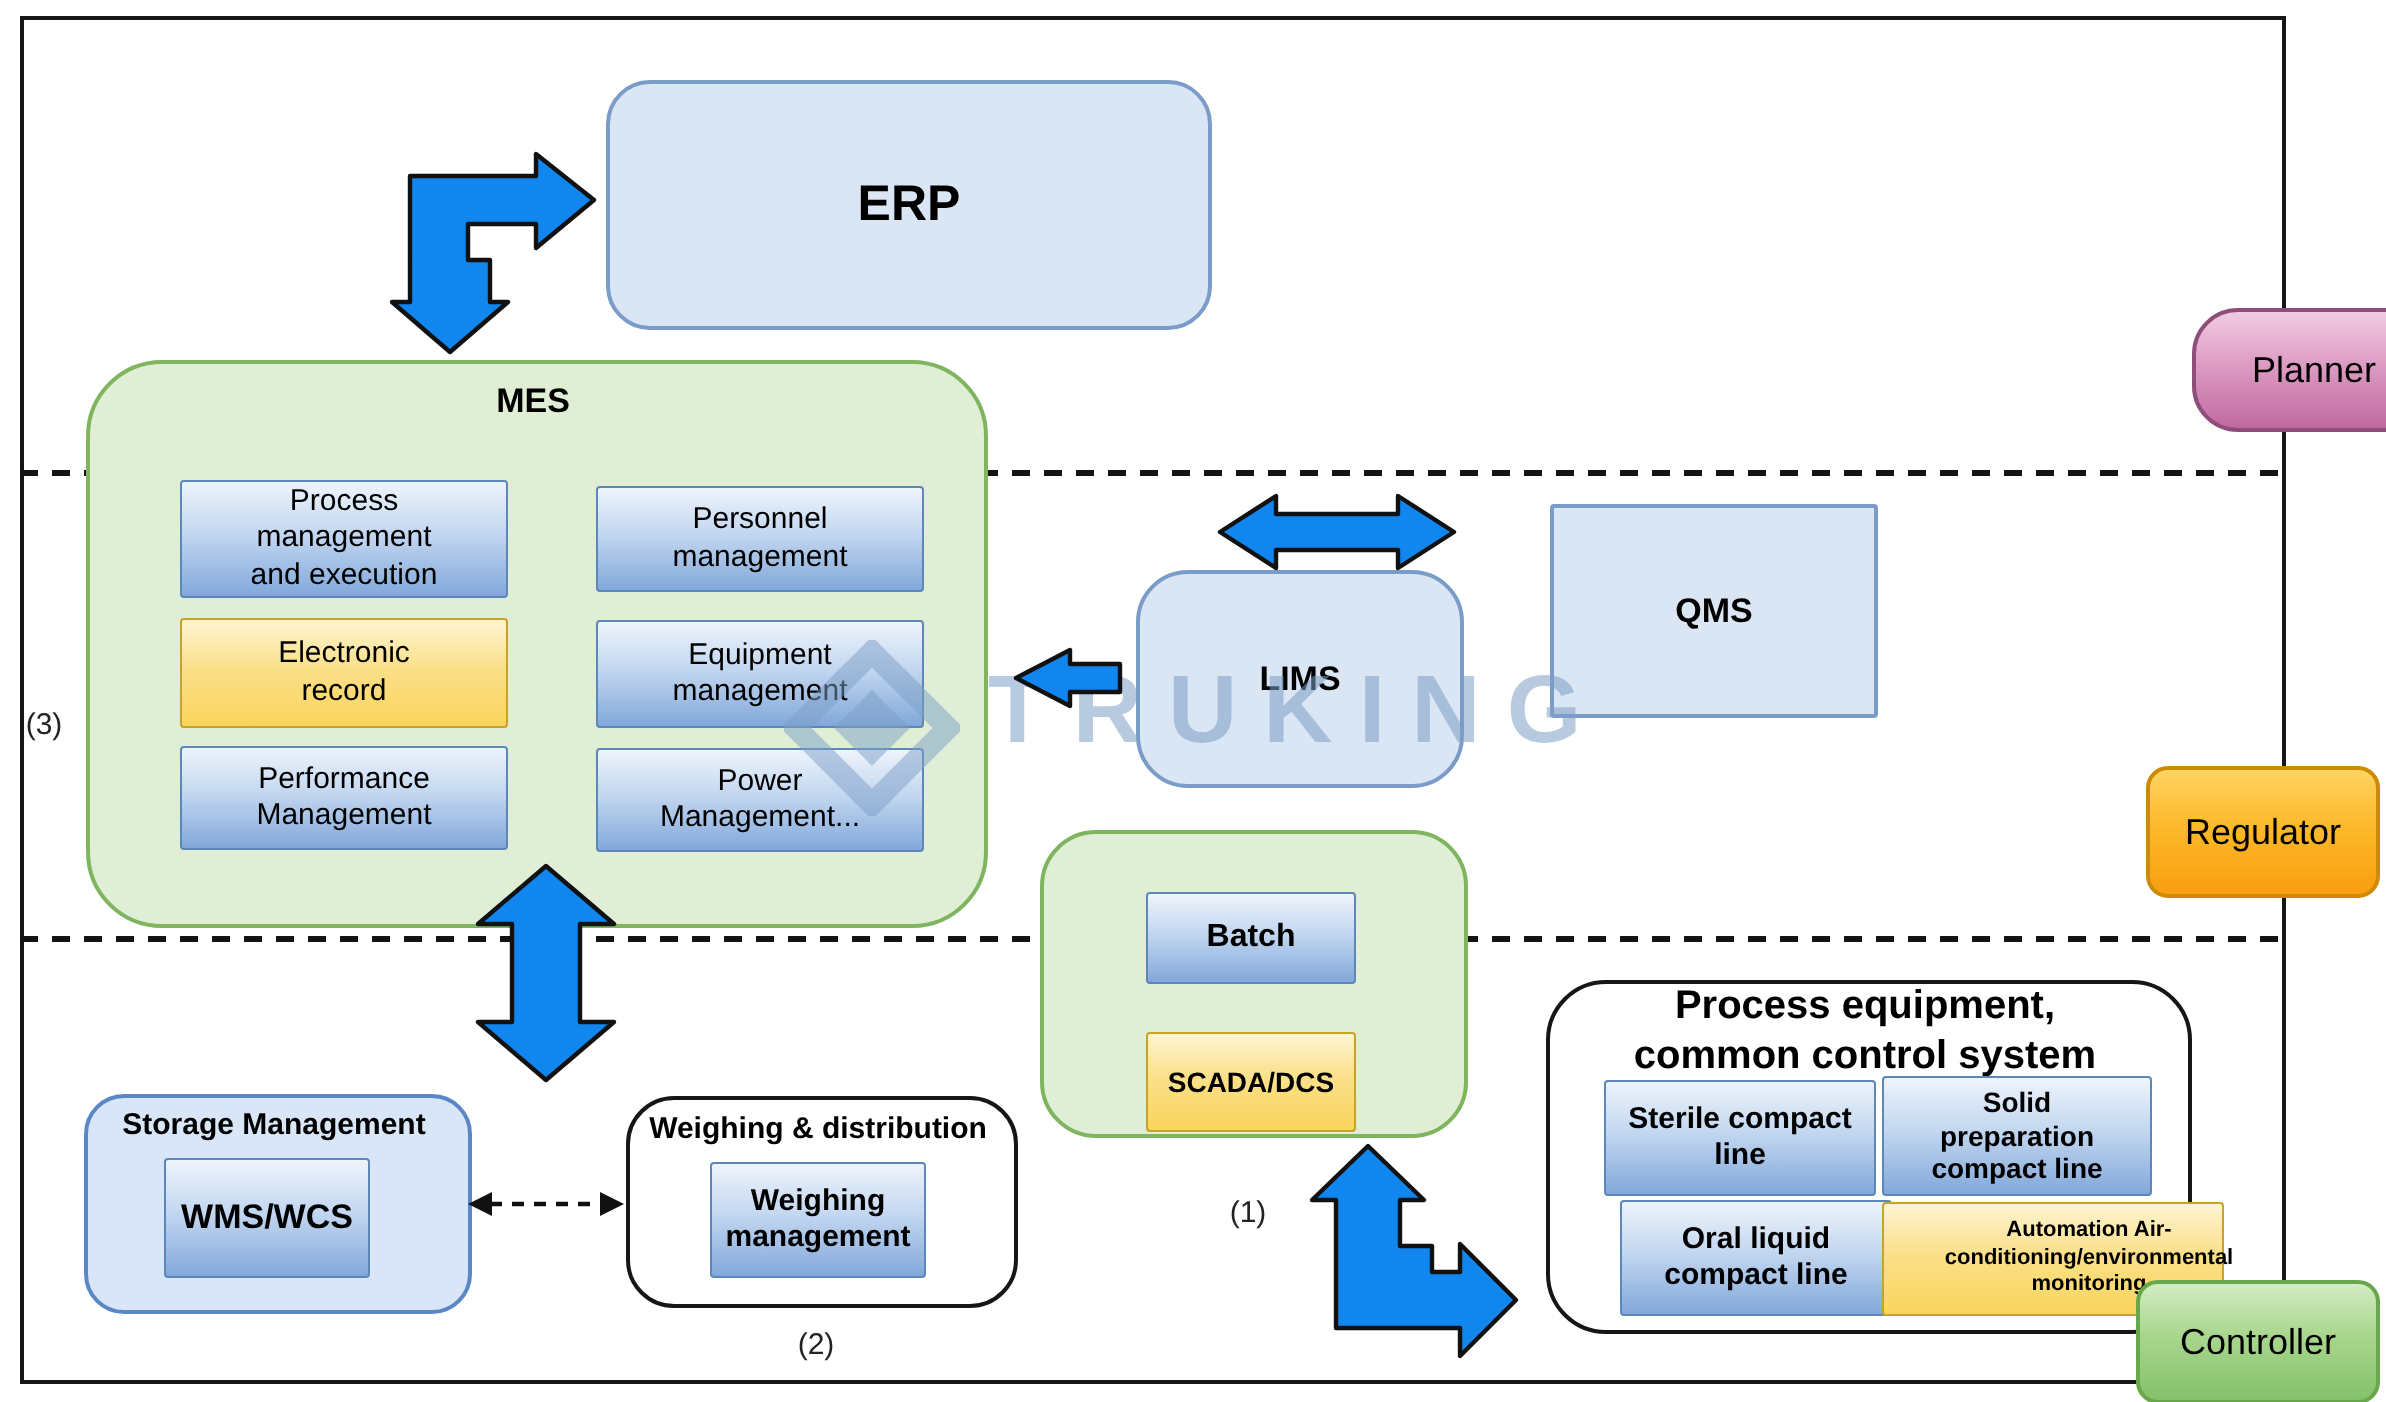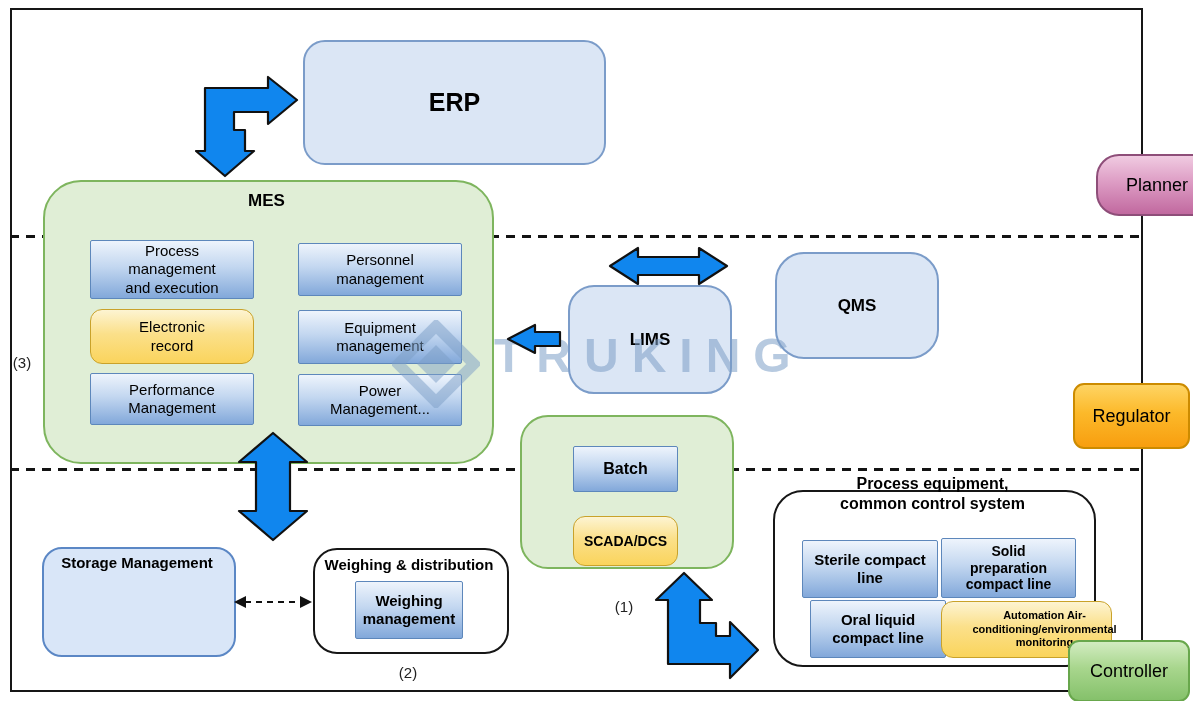--- a/index.html
+++ b/index.html
@@ -20,21 +20,21 @@
   .sysblue{background:#dbe6f5;border:2px solid #7b9cc9;z-index:10;}
   
   .sysgreen{background:#e0eed6;border:2px solid #7eb55e;z-index:10;}
   
   .syswhite{background:#fff;border:2.5px solid #161616;z-index:10;}
 
   
   .subblue{background:linear-gradient(180deg,#eef4fc 0%,#c3d7f0 45%,#82a8da 100%);
     border:1.5px solid #5d87bb;z-index:12;border-radius:2px;}
   .subyellow{background:linear-gradient(180deg,#fdf4d2 0%,#fbe08a 45%,#fad45c 100%);
-    border:1.5px solid #c9a22a;z-index:12;border-radius:12px;}
+    border:1.5px solid #c9a22a;z-index:12;border-radius:2px;}
 
   .b{font-weight:bold;align-items:center;}
   .t15{font-size:15px;line-height:1.22;}
   .t14{font-size:14px;line-height:1.2;}
   .t17{font-size:17px;}
   .t11{font-size:11px;line-height:1.25;padding-left:36px;}
 
   
   .role{z-index:15;border-radius:11px;font-size:18px;}
   .role-planner{background:linear-gradient(180deg,#f0cbe1 0%,#dd9cc4 45%,#c1699f 100%);
@@ -81,40 +81,41 @@
 Management</div>
   <div class="abs subblue flexc t15 prelines" style="left:298px;top:374px;width:162px;height:50px;">Power
 Management...</div>
 
   <div class="abs note flexc" style="left:4px;top:352px;width:36px;height:20px;">(3)</div>
 
   <div class="abs sysblue flexc b t17" style="left:568px;top:285px;width:160px;height:105px;border-radius:26px;">
     <span>LIMS</span>
   </div>
 
-  <div class="abs sysblue flexc b t17" style="left:775px;top:252px;width:160px;height:103px;border-radius:29px;">
+  <div class="abs sysblue flexc b t17" style="left:775px;top:252px;width:160px;height:103px;border-radius:2px;">
     <span>QMS</span>
   </div>
 
   <div class="abs sysgreen" style="left:520px;top:415px;width:210px;height:150px;border-radius:28px;"></div>
   <div class="abs subblue flexc b" style="left:573px;top:446px;width:103px;height:44px;font-size:16px;">Batch</div>
   <div class="abs subyellow flexc b t14" style="left:573px;top:516px;width:103px;height:48px;">SCADA/DCS</div>
 
   <div class="abs sysblue" style="left:42px;top:547px;width:190px;height:106px;border-radius:20px;background:#d9e6f8;border-color:#5b87c5;"></div>
   <div class="abs flexc b t15" style="left:42px;top:554px;width:190px;height:18px;z-index:12;">Storage Management</div>
+  <div class="abs subblue flexc b t17" style="left:82px;top:579px;width:101px;height:58px;">WMS/WCS</div>
 
   <div class="abs syswhite" style="left:313px;top:548px;width:192px;height:102px;border-radius:24px;"></div>
   <div class="abs flexc b t15" style="left:313px;top:556px;width:192px;height:18px;z-index:12;">Weighing &amp; distribution</div>
   <div class="abs subblue flexc b t15 prelines" style="left:355px;top:581px;width:106px;height:56px;">Weighing
 management</div>
 
   <div class="abs note flexc" style="left:390px;top:662px;width:36px;height:20px;">(2)</div>
 
   <div class="abs syswhite" style="left:773px;top:490px;width:319px;height:173px;border-radius:30px;"></div>
-  <div class="abs flexc b prelines" style="left:773px;top:474px;width:319px;height:40px;z-index:12;font-size:16px;line-height:1.25;">Process equipment,
+  <div class="abs flexc b prelines" style="left:773px;top:496px;width:319px;height:40px;z-index:12;font-size:20px;line-height:1.25;">Process equipment,
 common control system</div>
   <div class="abs subblue flexc b t15 prelines" style="left:802px;top:540px;width:134px;height:56px;">Sterile compact
 line</div>
   <div class="abs subblue flexc b t14 prelines" style="left:941px;top:538px;width:133px;height:58px;">Solid
 preparation
 compact line</div>
   <div class="abs subblue flexc b t15 prelines" style="left:810px;top:600px;width:134px;height:56px;">Oral liquid
 compact line</div>
   <div class="abs subyellow flexc b t11 prelines" style="left:941px;top:601px;width:133px;height:55px;overflow:visible;">Automation Air-
 conditioning/environmental

